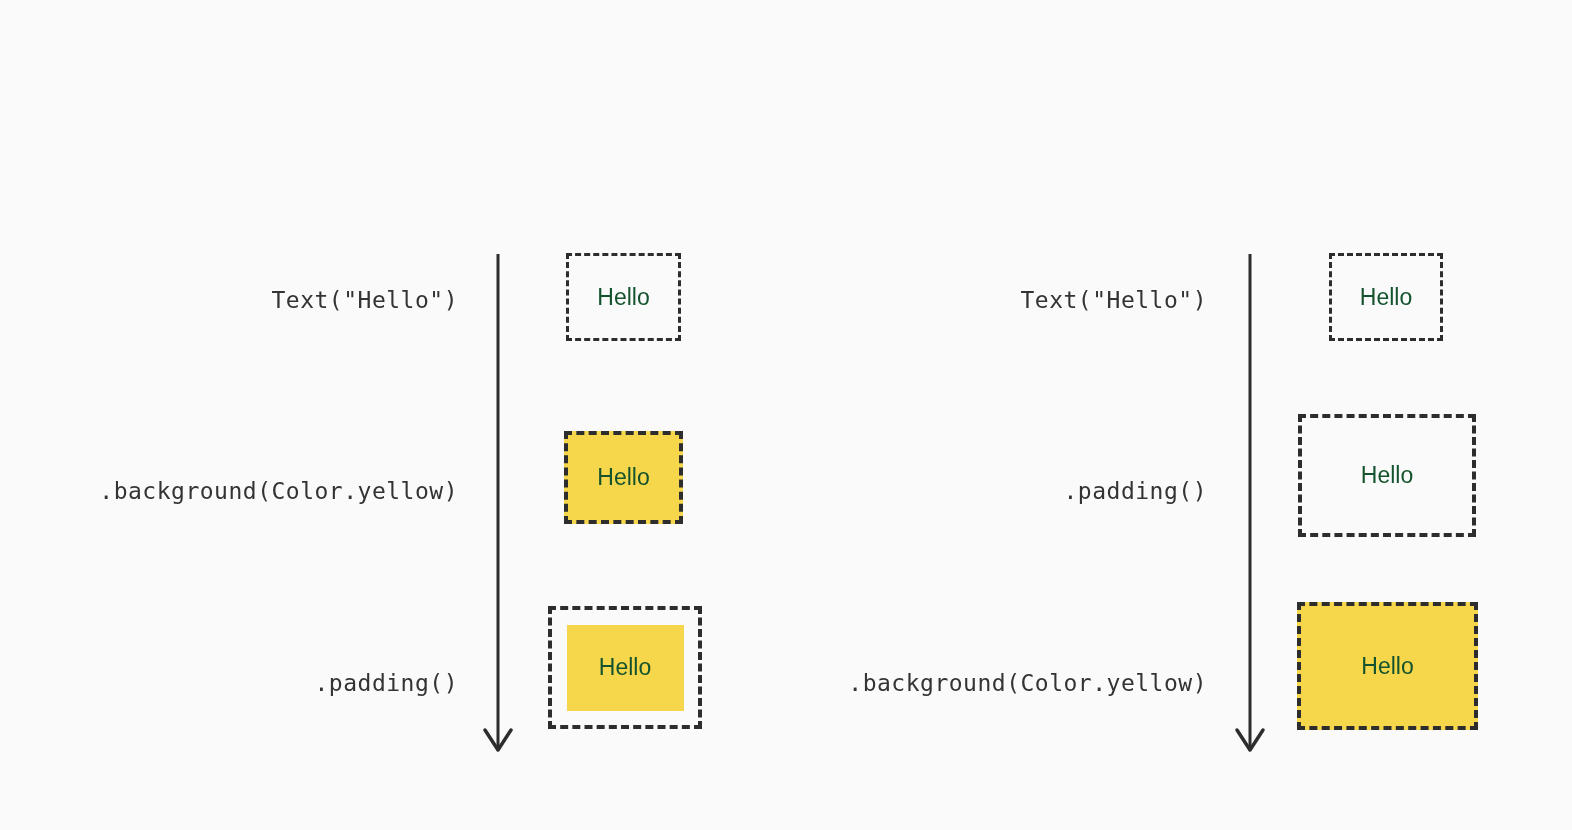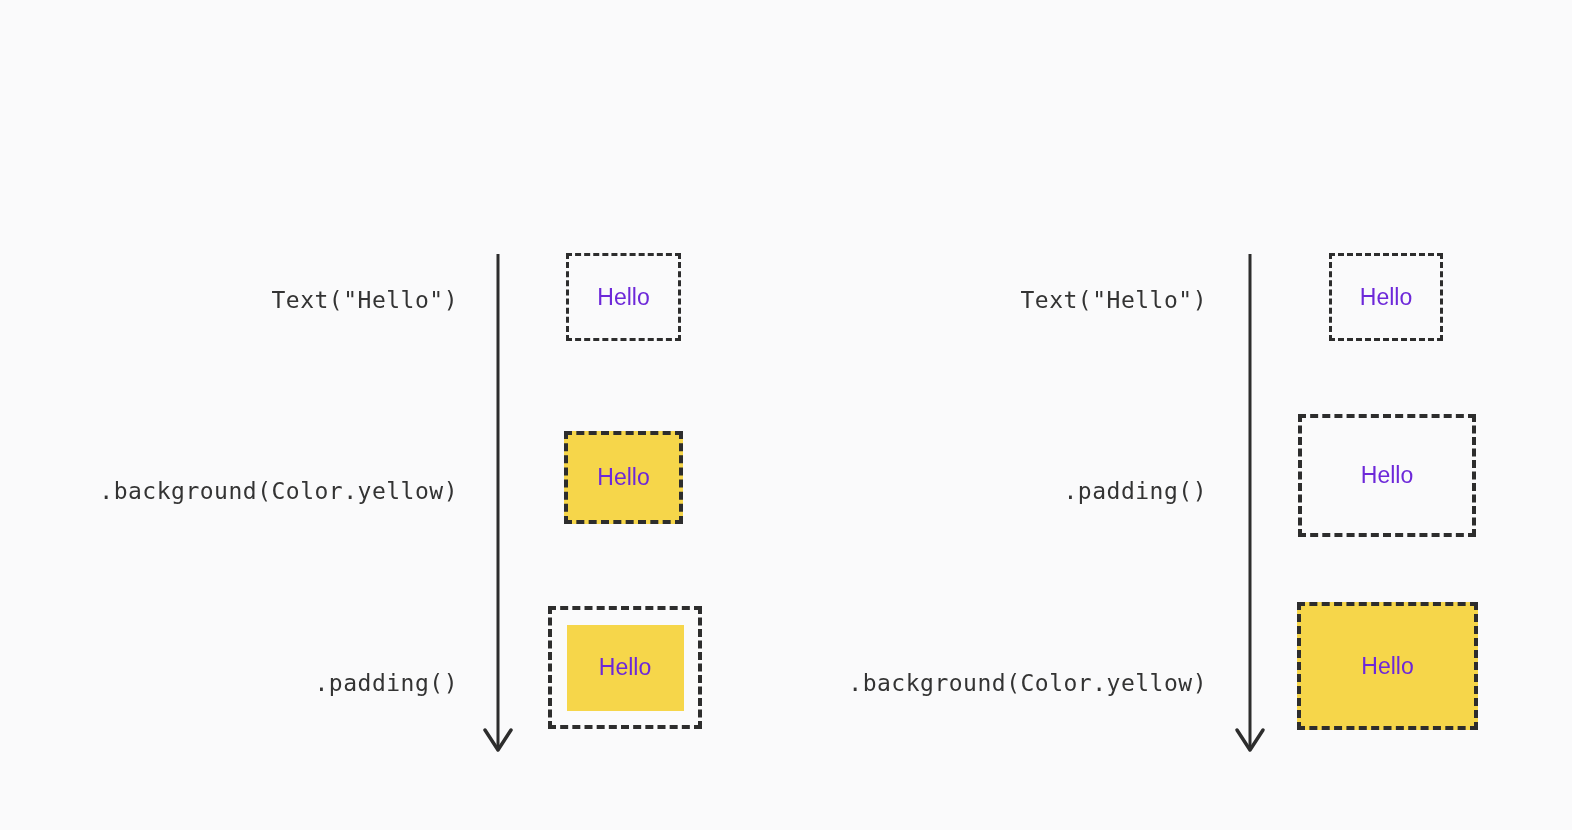--- a/index.html
+++ b/index.html
@@ -35,21 +35,21 @@
   }
   .preview-box.thick{border-width:4px;}
   .preview-box.filled{background:var(--yellow);}
   .inner-fill{
     background:var(--yellow);
     display:flex;align-items:center;justify-content:center;
   }
   .hello-text{
     font-family:"Liberation Sans",sans-serif;
     font-size:23px;
-    color:#6d28d9;
+    color:#14532d;
   }
   .flow-arrow{position:absolute;}
 </style>
 </head>
 <body>
 
 <div class="canvas">
 
   <div>
 

